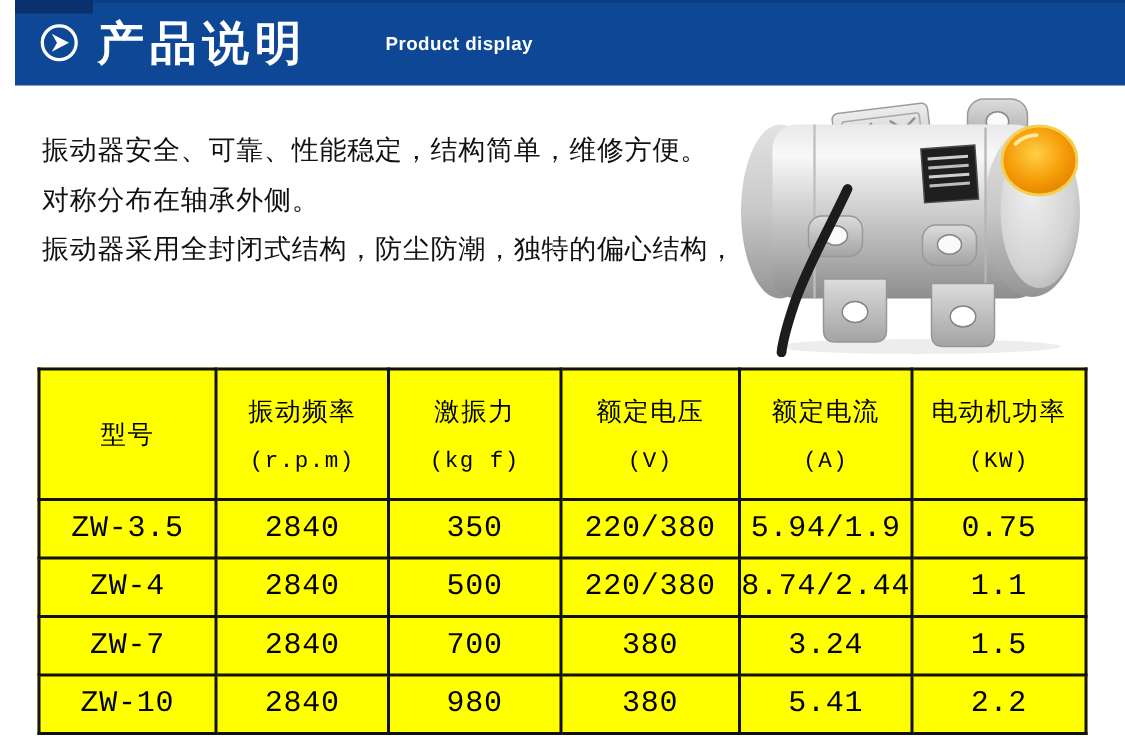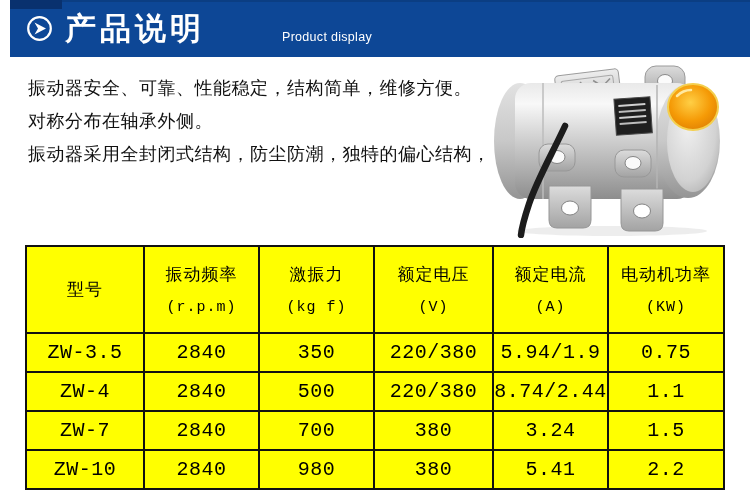--- a/index.html
+++ b/index.html
@@ -23,41 +23,41 @@
     left: 0; top: 0; width: 52px; height: 9px;
     background: #09316e;
   }
   .banner-inner {
     position: absolute;
     left: 0; top: 0; width: 100%; height: 100%;
     display: flex; align-items: center;
     padding-left: 16px;
   }
   .play-icon-wrap { width: 27px; height: 27px; margin-right: 12px; flex: 0 0 auto; }
-  .title-group { display: flex; align-items: flex-end; gap: 41px; }
+  .title-group { display: flex; align-items: center; }
   .page-title {
     color: #ffffff;
     font-size: 31px;
     font-weight: bold;
     letter-spacing: 4px;
     line-height: 1;
   }
   .page-subtitle {
     color: #ffffff;
     font-size: 12.5px;
-    font-weight: normal;
-    margin-left: 8px;
+    font-weight: bold;
+    margin-left: 24px;
     letter-spacing: 0.3px;
     padding-left: 28px;
   }
 
   
   .description {
     position: absolute;
-    left: 28px; top: 72px; width: 470px;
+    left: 28px; top: 84px; width: 470px;
     color: #111111;
     font-size: 18px;
     line-height: 33px;
     letter-spacing: 0.5px;
   }
 
   
   .product-image {
     position: absolute;
     left: 487px; top: 58px;

